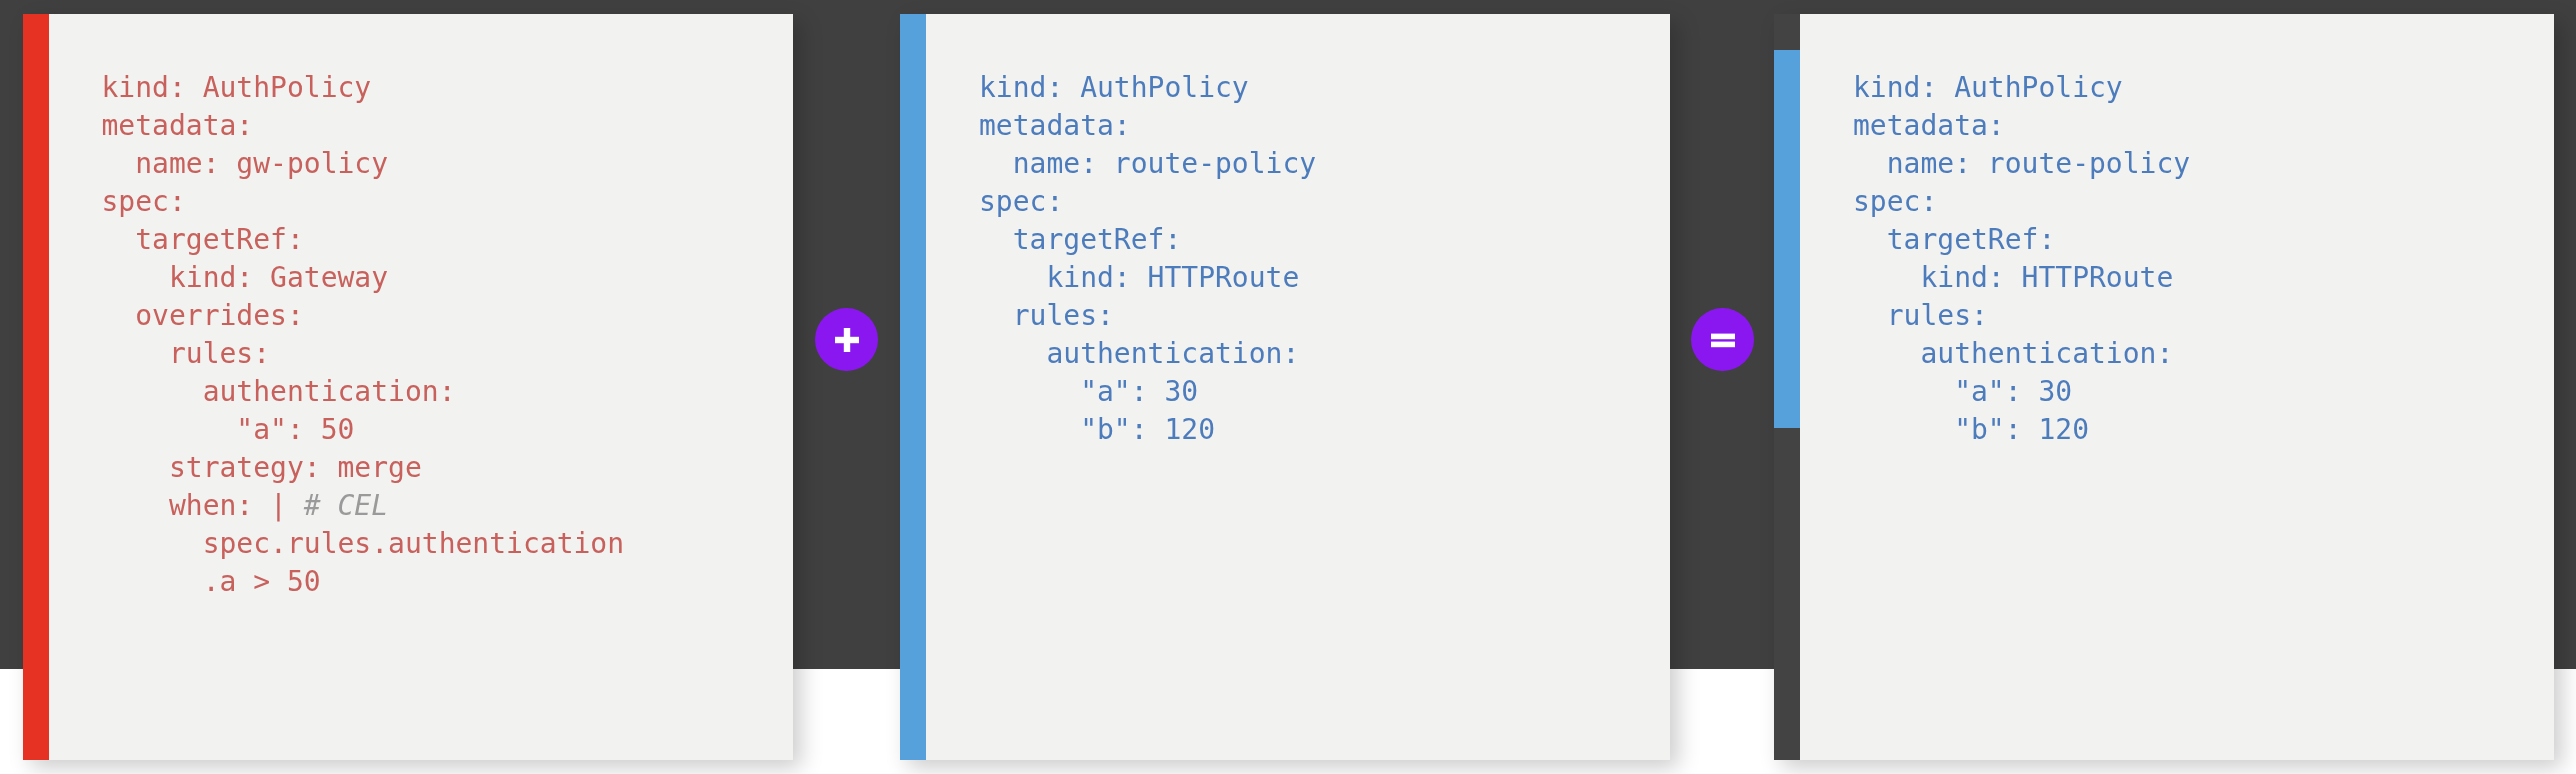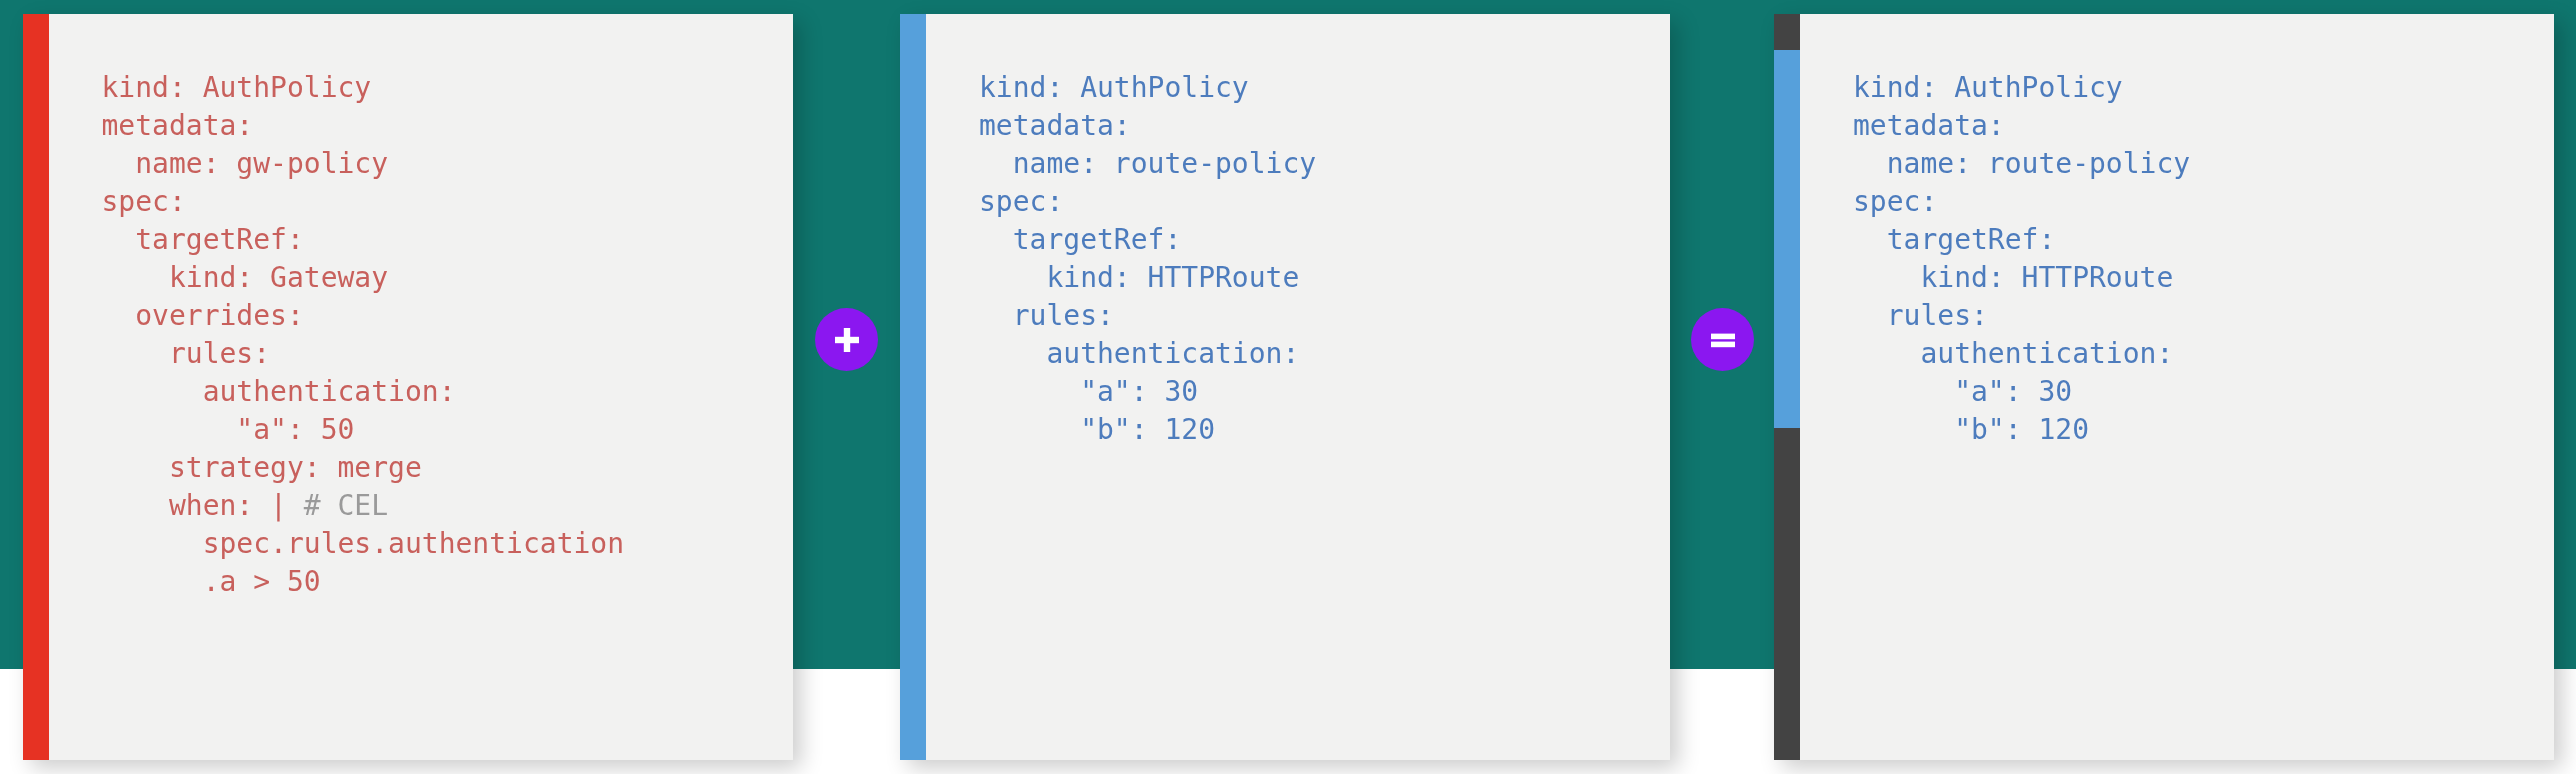--- a/index.html
+++ b/index.html
@@ -12,21 +12,21 @@
     width: 2576px;
     height: 775px;
     font-family: "Liberation Sans", sans-serif;
     overflow: hidden;
   }
 
   .stage {
     position: relative;
     width: 2576px;
     height: 669px;
-    background: #0f766e;
+    background: #404040;
   }
 
   
   .card {
     position: absolute;
     top: 14.4px;
     height: 746px;
     background: #f2f2f1;
     box-shadow: 8px 8px 21px rgba(0,0,0,0.20);
     display: flex;
@@ -54,20 +54,21 @@
     padding: 27px 0 0 53px;
     font-family: "DejaVu Sans Mono", "Liberation Mono", monospace;
     font-size: 28px;
     line-height: 38px;
     white-space: pre;
     letter-spacing: 0px;
   }
   .code .ln { display: block; min-height: 38px; }
   .code .comment {
     color: #9a9a9a;
+    font-style: italic;
   }
 
   .code--red  { color: #c8605c; }
   .code--blue { color: #4d7cbd; }
 
   
   .op-badge {
     position: absolute;
     width: 63px;
     height: 63px;

